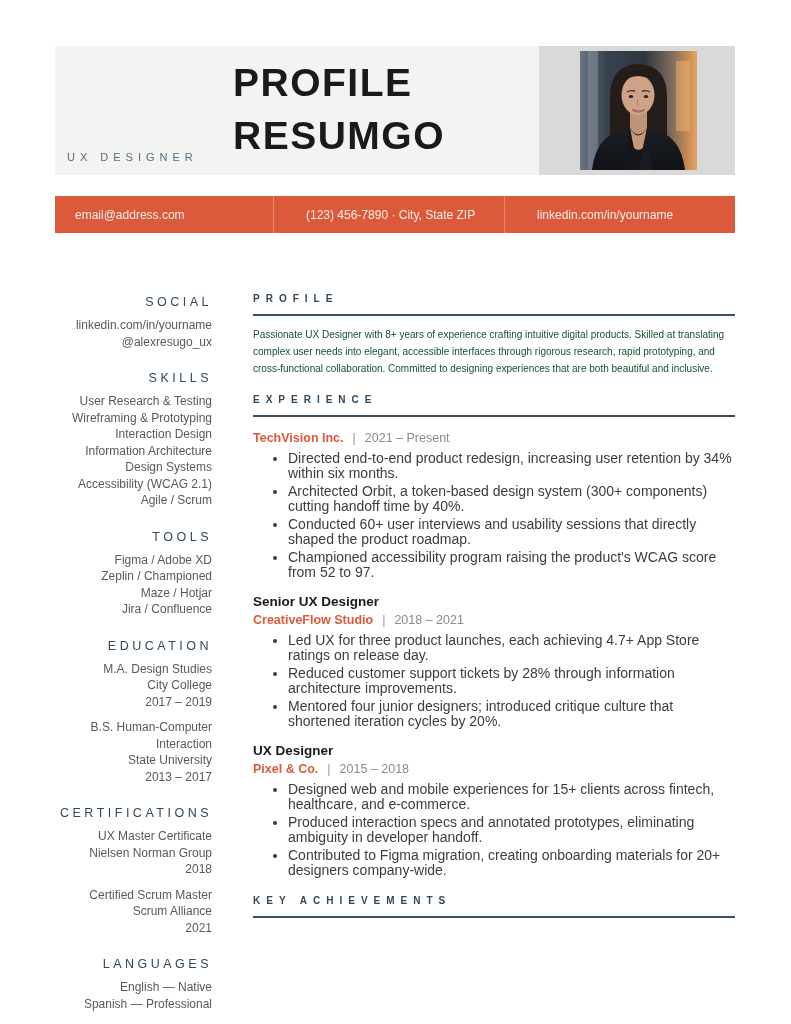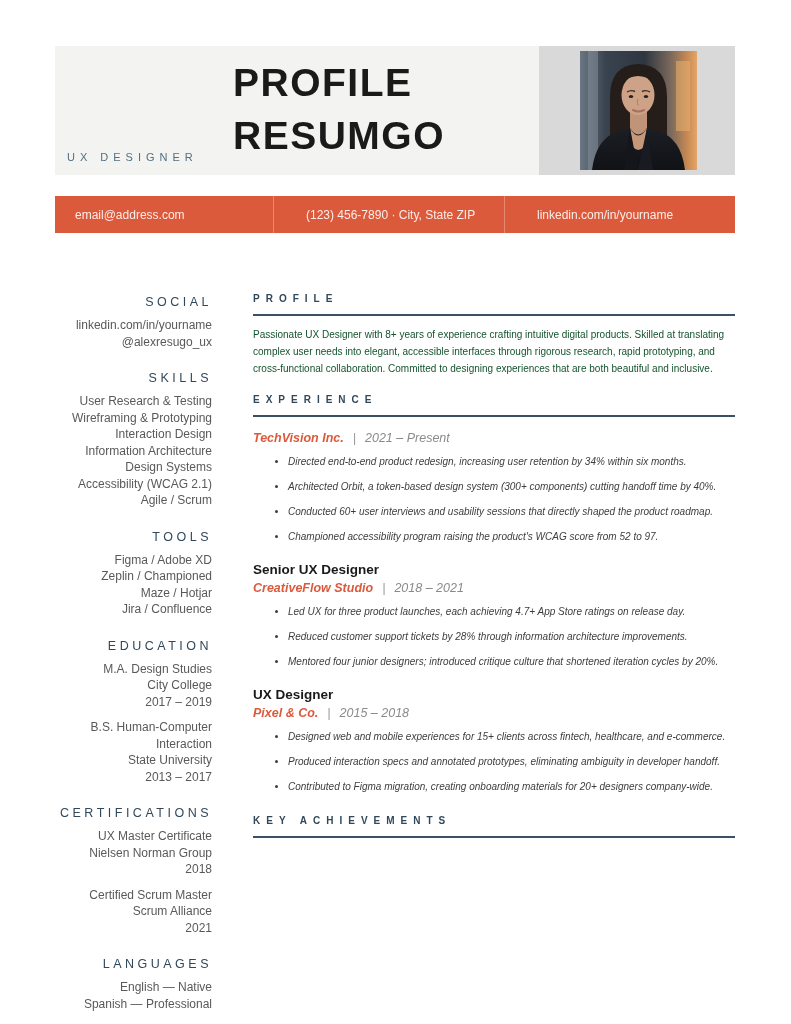--- a/index.html
+++ b/index.html
@@ -61,26 +61,26 @@
   
   .main-col { position:absolute; left:253px; top:293px; width:482px; }
   .main-title {
     font-size:10px; font-weight:700; letter-spacing:6px; color:#31485a;
   }
   .rule { border:none; border-top:2px solid #3a5064; margin-top:10px; }
   .profile-text { margin-top:10px; font-size:10px; line-height:17px; color:#14532d; }
   .section-gap { margin-top:17px; }
   .job { margin-top:14px; }
   .job-title { font-size:13.5px; font-weight:700; color:#1a1a1a; }
-  .job-meta { margin-top:4px; font-size:12.5px;font-style:italic; }
+  .job-meta { margin-top:4px; font-size:12.5px; }
   .company { color:#dc5a3c; font-weight:700; }
   .meta-sep { color:#9a9a9a; margin:0 9px; }
   .dates { color:#8a8a8a; }
   .job ul { margin-top:6px; padding-left:35px; list-style:disc outside; }
-  .job li { font-size:10px; line-height:22px; color:#3d3d3d; margin-bottom:3px;font-style:italic; }
+  .job li { font-size:14px; line-height:15px; color:#3d3d3d; margin-bottom:3px; }
   .achv-list { margin-top:12px; }
   .achv-item { font-size:12.5px; line-height:22px; color:#3d3d3d; }
 </style>
 </head>
 <body>
 
 <div class="page">
 
   <div class="header-band">
     <div class="role-label">UX DESIGNER</div>

